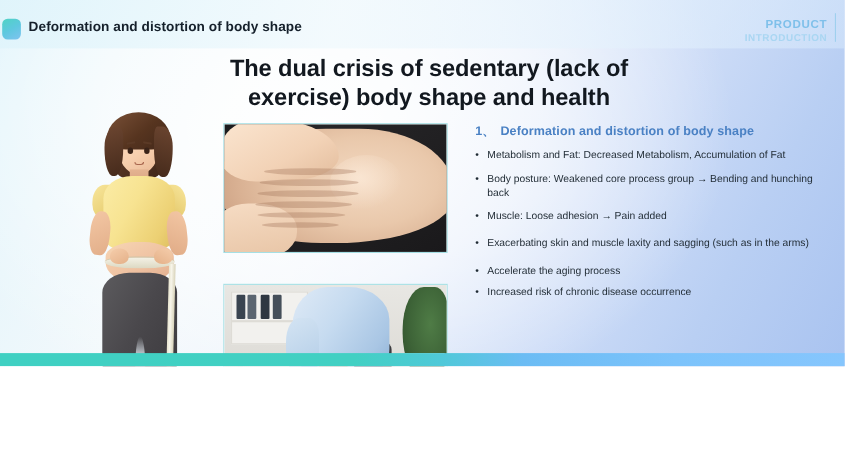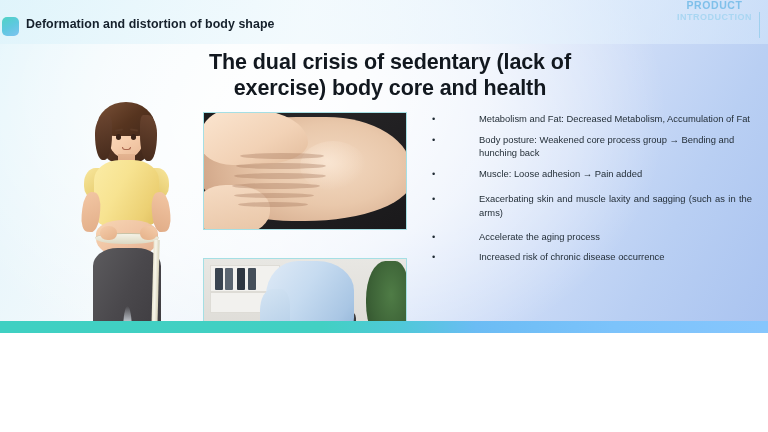--- a/index.html
+++ b/index.html
@@ -48,22 +48,22 @@
     position: absolute;
     left: 26px; top: 17px;
     font-size: 12.4px;
     font-weight: bold;
     color: #15202b;
     letter-spacing: 0.05px;
     white-space: nowrap;
   }
   .corner-brand {
     position: absolute;
-    right: 16px; top: 0;
-    text-align: center;
+    right: 16px; top: 17px;
+    text-align: right;
     line-height: 1.12;
     user-select: none;
   }
   .corner-brand .b1 {
     font-size: 10.5px;
     font-weight: bold;
     color: #7fc0ea;
     letter-spacing: 0.6px;
     display: block;
   }
@@ -343,21 +343,21 @@
   }
   .sec-head .num { margin-right: 5px; }
   .bullet {
     display: flex;
     font-size: 9.4px;
     color: #1f2a33;
     line-height: 1.46;
     margin-bottom: 7px;
   }
   .bullet .dot { width: 11px; flex: 0 0 11px; text-align: left; color: #1f2a33; }
-  .bullet .txt { flex: 1; margin-left: 36px; }
+  .bullet .txt { flex: 1; }
   .bullet.justify .txt { text-align: justify; }
   .sec-block { margin-bottom: 11px; }
   .sec-block.s2 { margin-top: 2px; }
   .sec-block.s3 { margin-top: 6px; }
   .sec-block.s3 .bullet { margin-bottom: 6px; }
 
   
   .bottom-bar {
     position: absolute;
     left: 0; bottom: 0;
@@ -373,21 +373,21 @@
   <div class="header-bar">
     <div class="header-accent"></div>
     <div class="header-title">Deformation and distortion of body shape</div>
     <div class="corner-brand">
       <span class="b1">PRODUCT</span>
       <span class="b2">INTRODUCTION</span>
     </div>
     <div class="corner-rule"></div>
   </div>
 
-  <div class="main-title">The dual crisis of sedentary (lack of exercise) body core and health</div>
+  <div class="main-title">The dual crisis of sedentary (lack of exercise) body shape and health</div>
 
   <div class="figure-wrap">
     <div class="fg fg-hair-back"></div>
     <div class="fg fg-face"></div>
     <div class="fg fg-hair-front"></div>
     <div class="fg fg-hair-l"></div>
     <div class="fg fg-hair-r"></div>
     <div class="fg fg-brow-l"></div>
     <div class="fg fg-brow-r"></div>
     <div class="fg fg-eye-l"></div>
@@ -449,20 +449,23 @@
       <div class="off-pants"></div>
       <div class="off-shirt"></div>
       <div class="off-arm"></div>
       <div class="off-hand"></div>
     </div>
   </div>
 
   <div class="content">
 
     <div class="sec-block s1">
+      <div class="sec-head">
+        <span class="num">1、</span><span>Deformation and distortion of body shape</span>
+      </div>
       <div class="bullet">
         <span class="dot">•</span>
         <span class="txt">Metabolism and Fat: Decreased Metabolism, Accumulation of Fat</span>
       </div>
       <div class="bullet">
         <span class="dot">•</span>
         <span class="txt">Body posture: Weakened core process group → Bending and hunching back</span>
       </div>
       <div class="bullet">
         <span class="dot">•</span>

